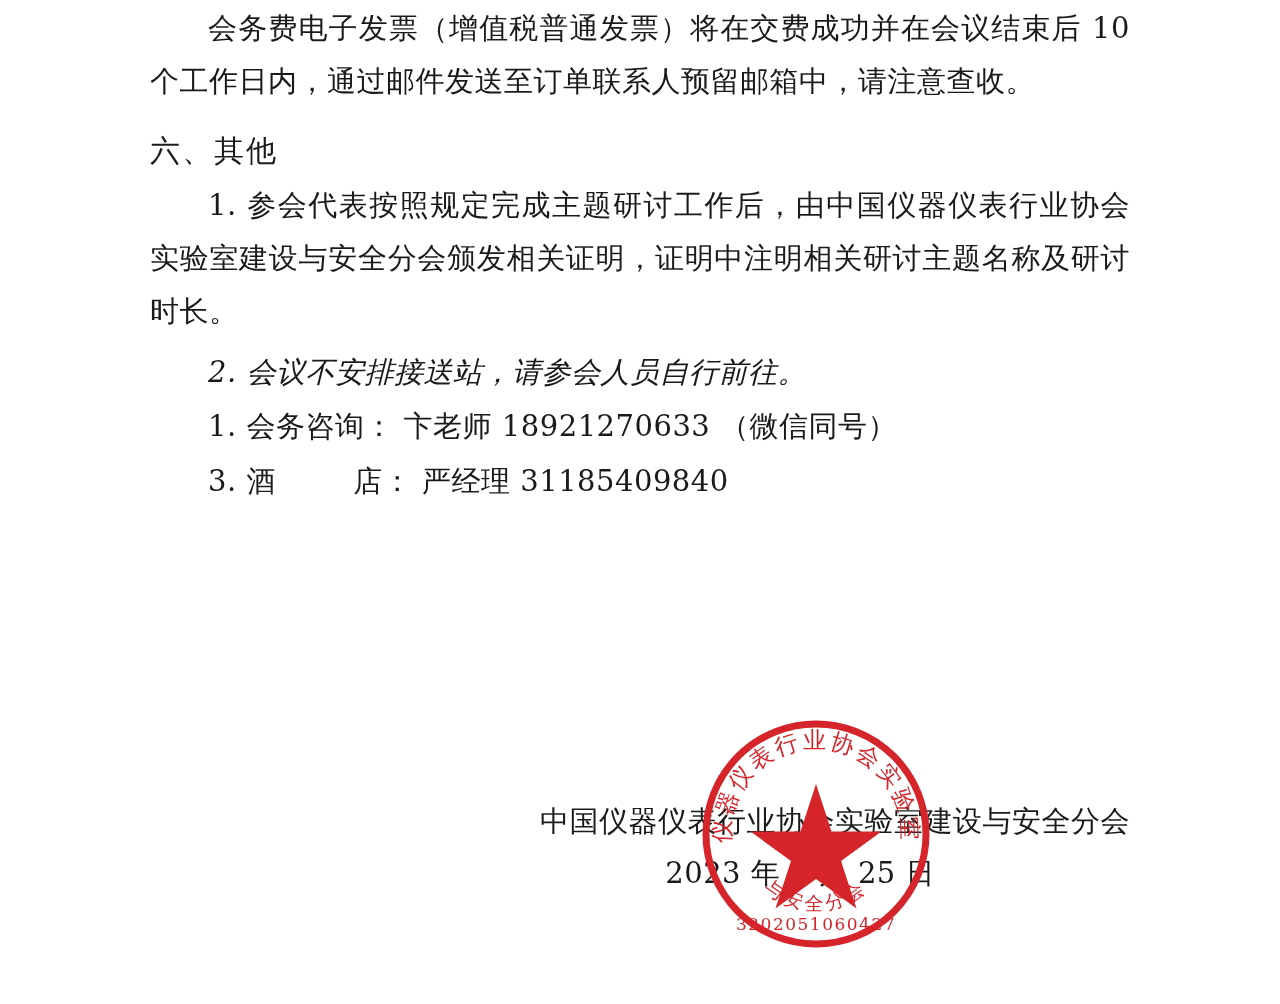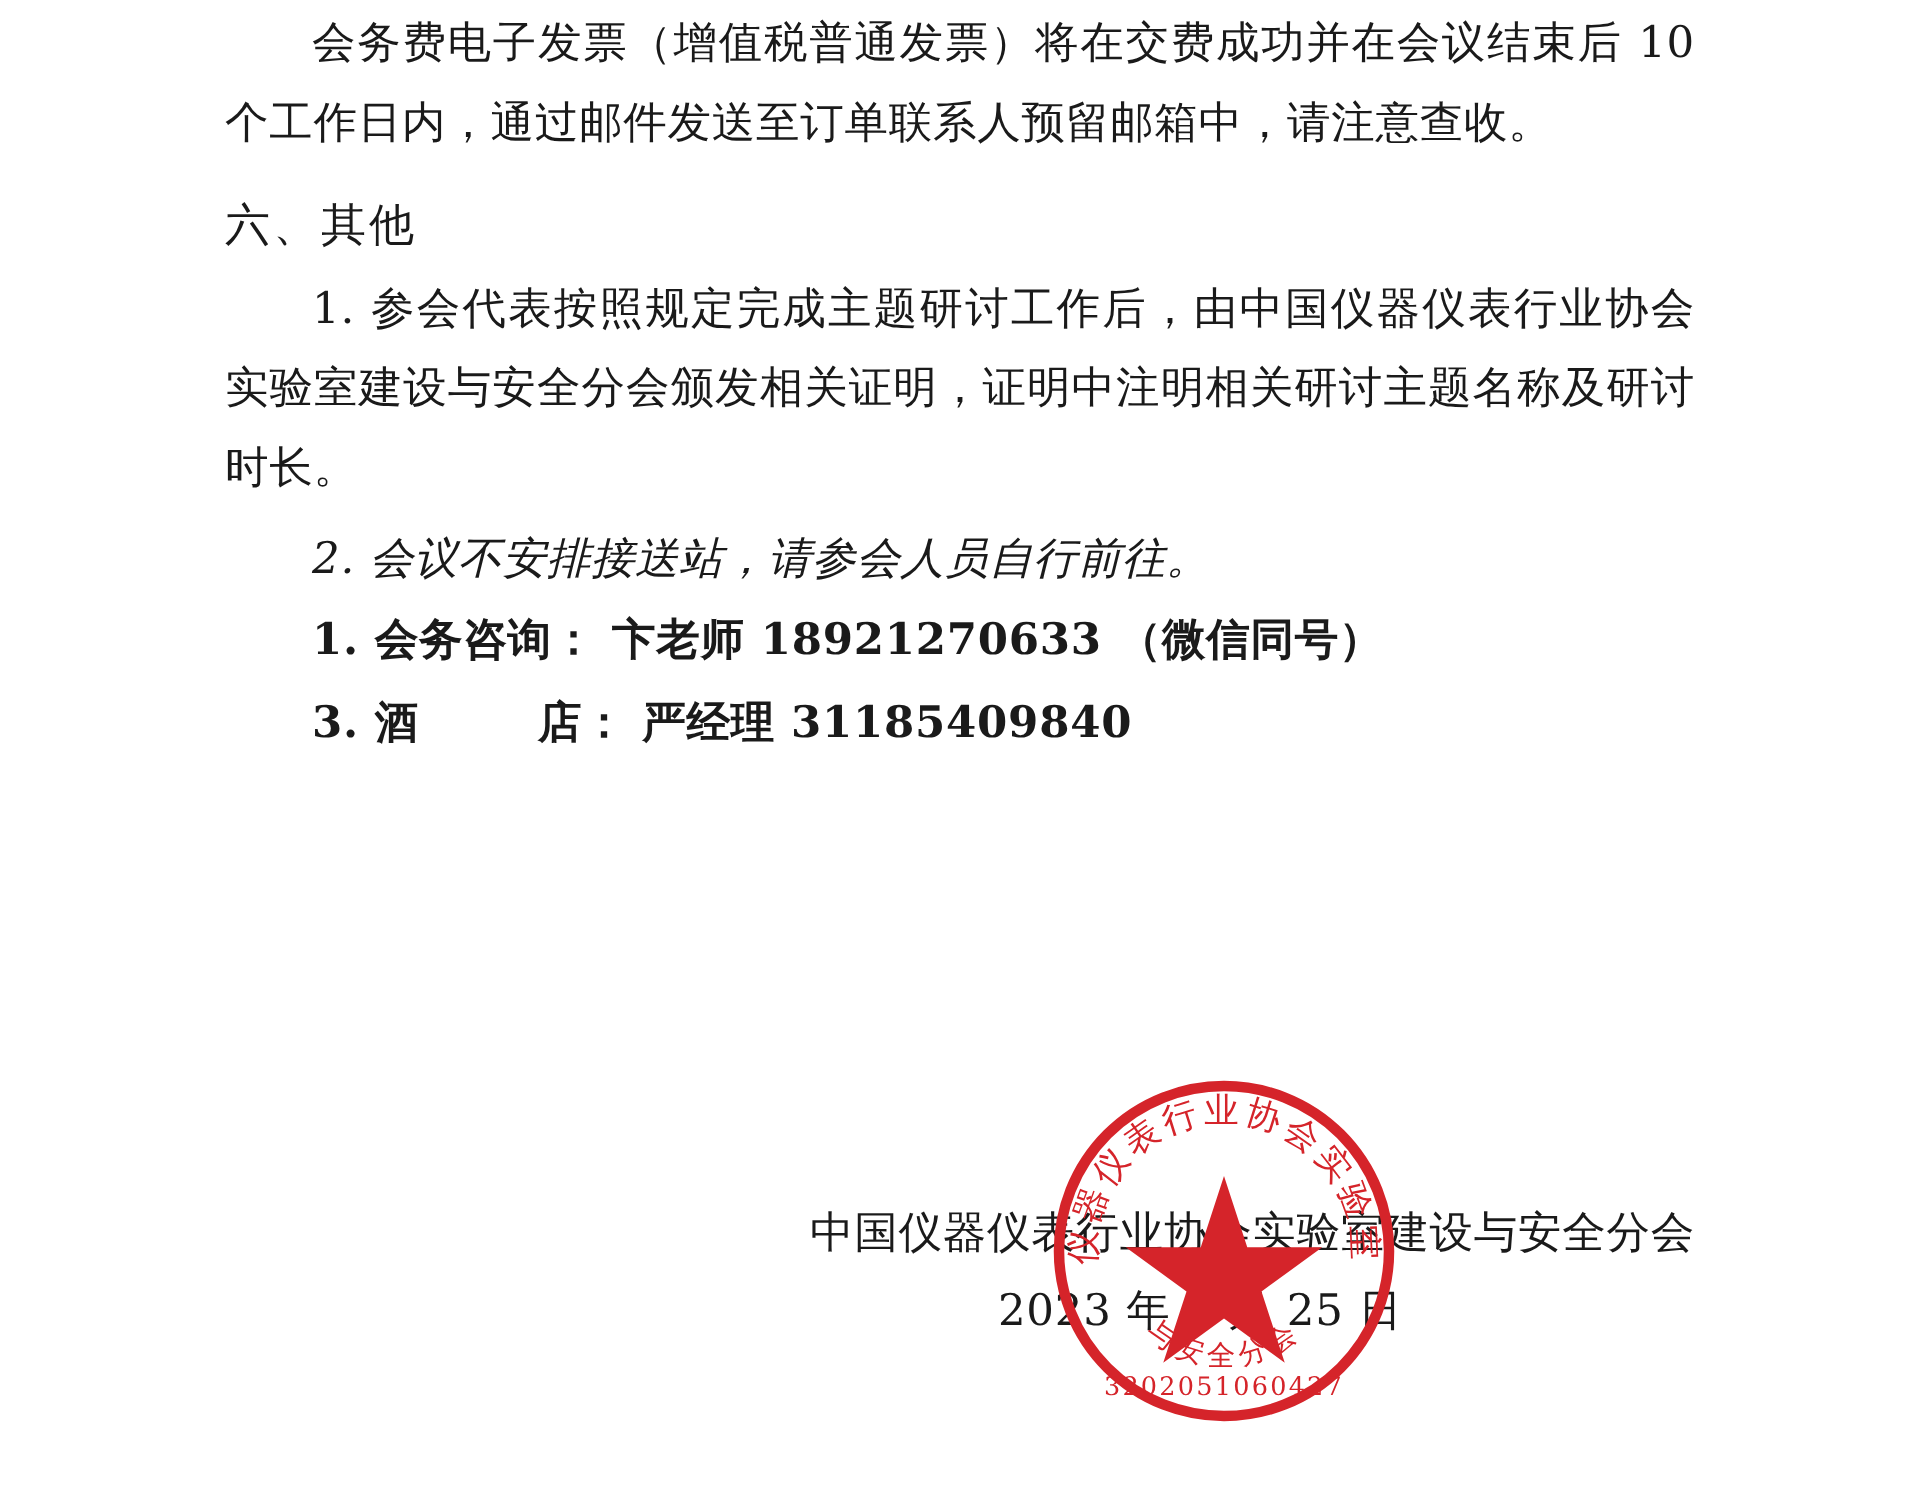--- a/index.html
+++ b/index.html
@@ -49,21 +49,20 @@
   }
   .para {
     margin-top: 2px;
   }
   .gap-small { margin-top: 8px; font-style: italic; }
 
   .contact-line {
     text-indent: 58px;
     font-size: 29px;
     line-height: 55px;
-    font-weight: bold;
   }
   .contact-line .spacer {
     display: inline-block;
     width: 58px;
   }
 
   
   .sign-block {
     position: absolute;
     right: 150px;

